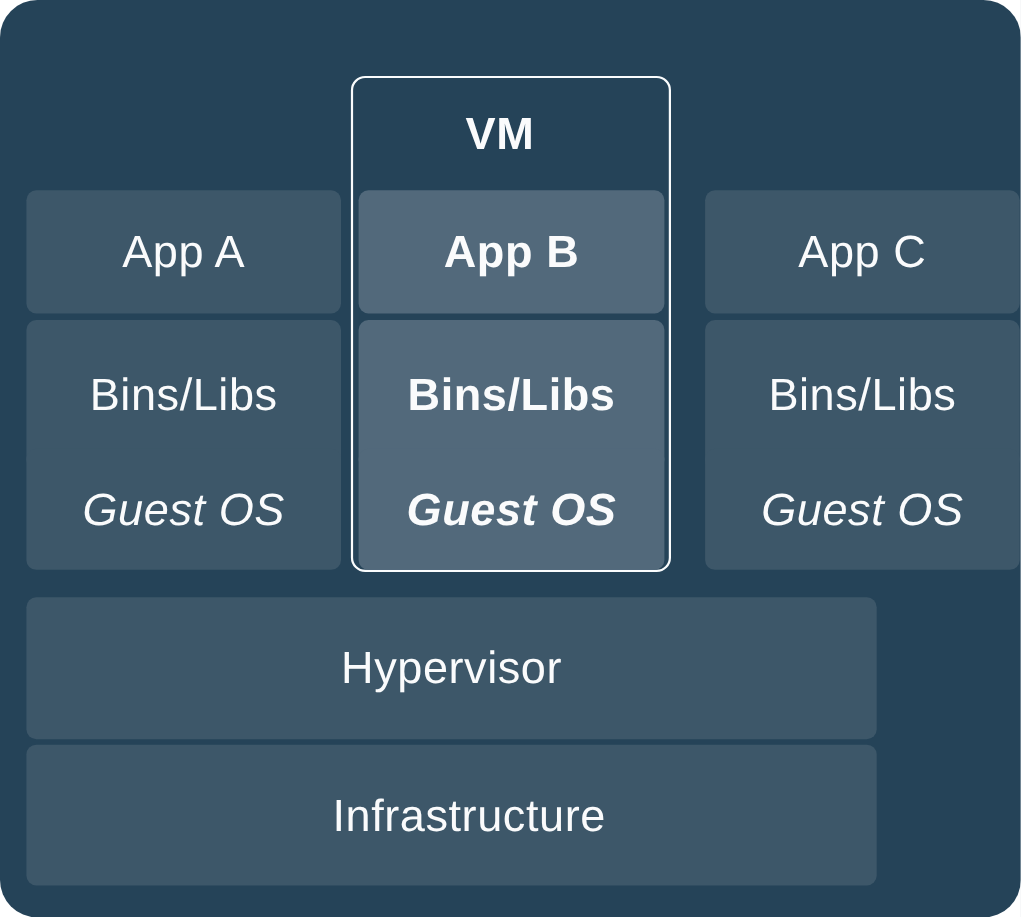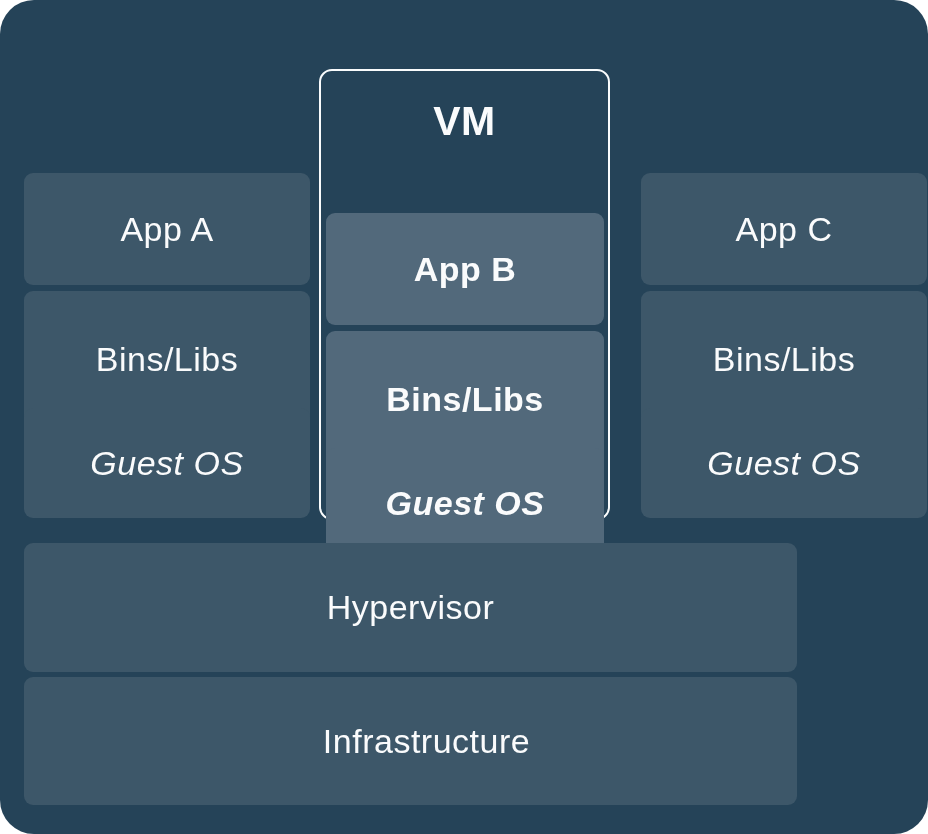--- a/index.html
+++ b/index.html
@@ -24,29 +24,28 @@
     overflow:hidden;
     color:var(--text);
   }
   .box{
     position:absolute;
     display:flex;
     align-items:center;
     justify-content:center;
     background:var(--box-bg);
     border-radius:9px;
-    font-size:34px;
+    font-size:41px;
     font-weight:400;
     letter-spacing:0.5px;
     color:var(--text);
   }
   .box.hl{
     background:var(--vm-box-bg);
     font-weight:700;
-    margin-top:40px;
   }
   
   .c-left{left:24px;width:286px;}
   .c-mid{left:326px;width:278px;}
   .c-right{left:641px;width:286px;}
   
   .r0{top:173px;height:112px;}
   .r1{top:291px;height:136px;}
   .r2{top:408px;height:110px;font-style:italic;}
   
@@ -55,21 +54,21 @@
     left:319px;
     top:69px;
     width:291px;
     height:451px;
     border:2.5px solid var(--vm-border);
     border-radius:13px;
     background:transparent;
   }
   .vm-title{
     position:absolute;
-    left:319px;
+    left:309px;
     top:69px;
     width:291px;
     height:104px;
     display:flex;
     align-items:center;
     justify-content:center;
     font-size:41px;
     font-weight:700;
     letter-spacing:0.5px;
     color:var(--text);

